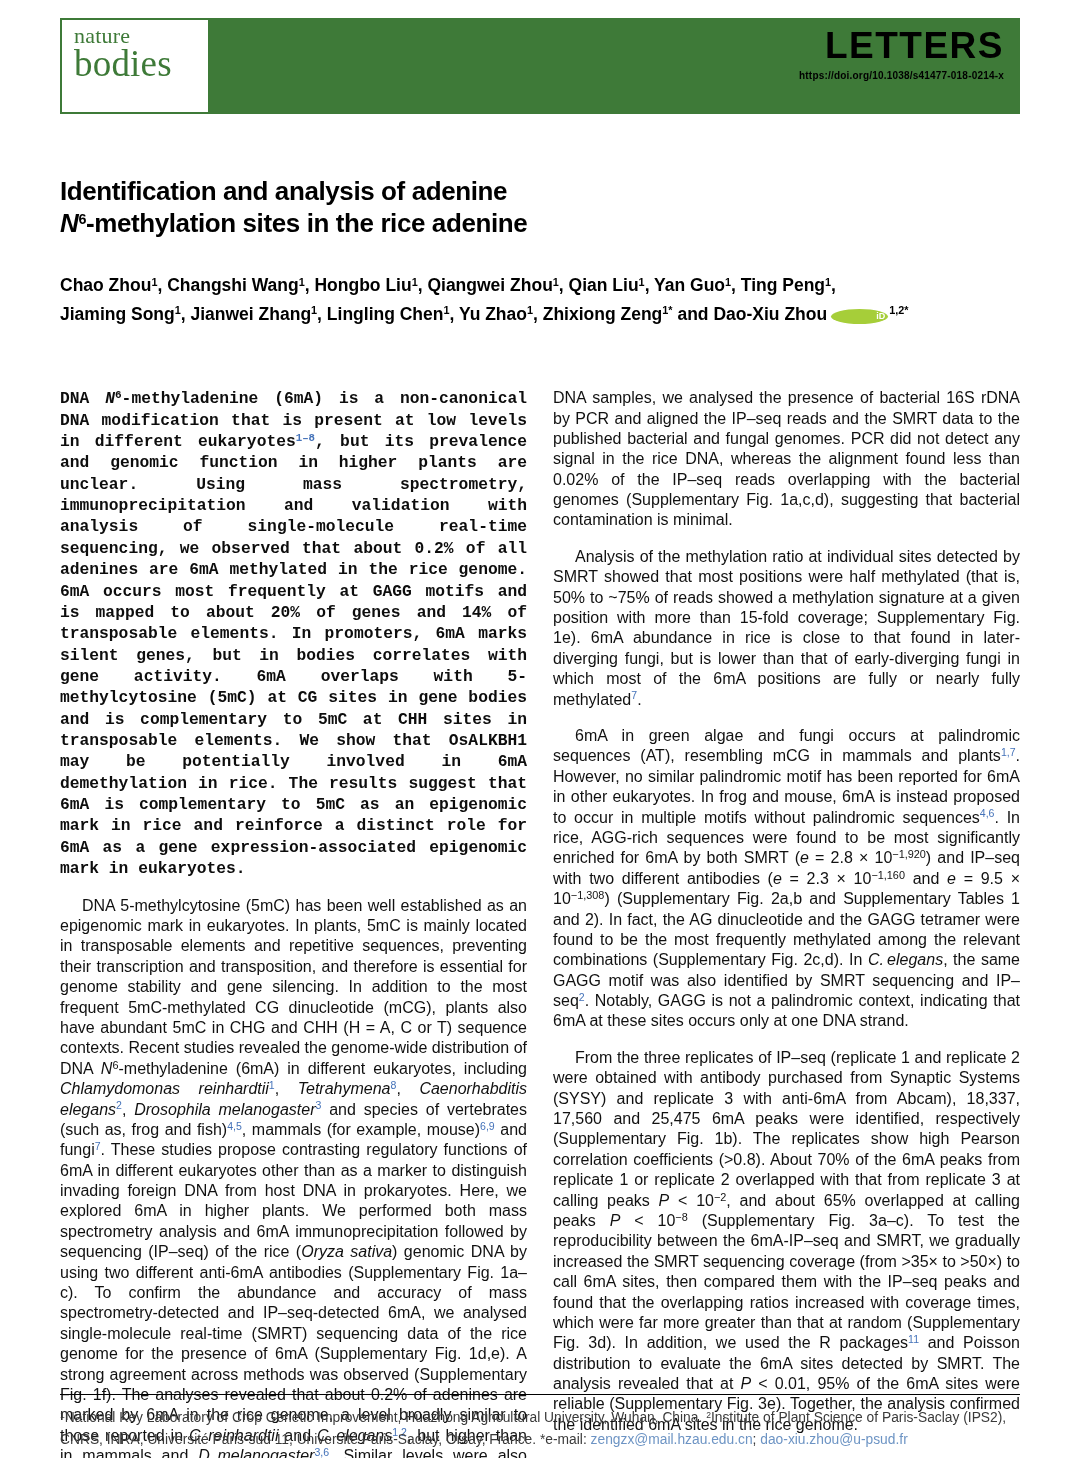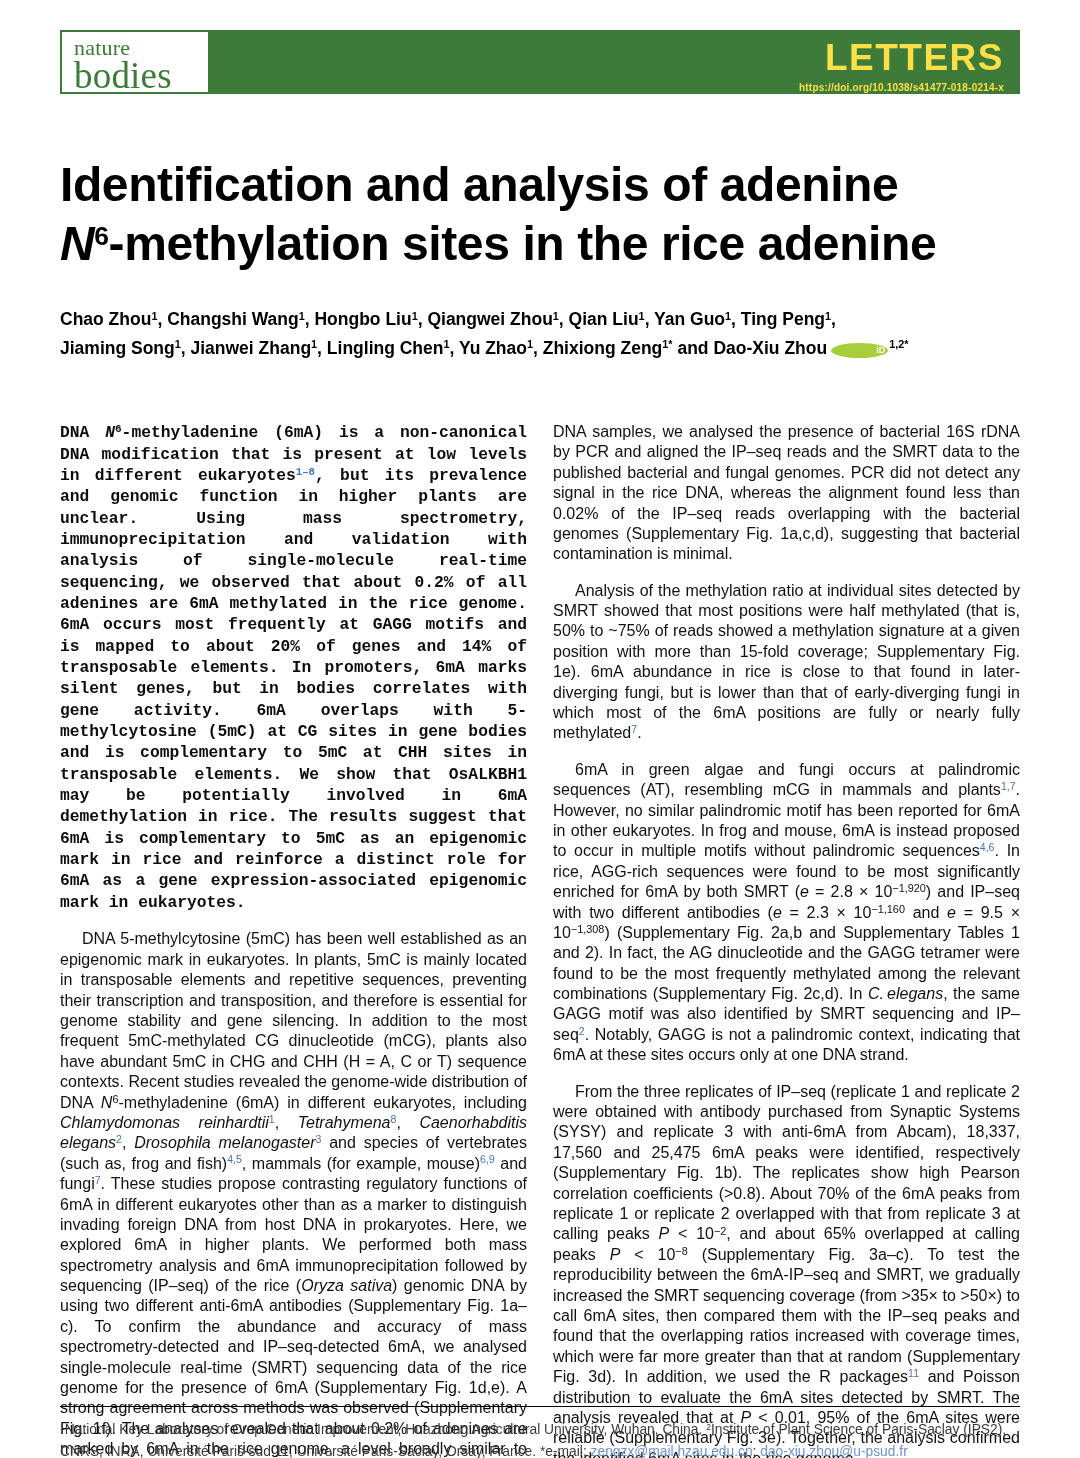--- a/index.html
+++ b/index.html
@@ -15,22 +15,22 @@
     background:#ffffff;
     position:relative;
     font-family:"Liberation Sans",sans-serif;
     color:var(--ink);
     overflow:hidden;
   }
   .page{padding:0 60px;position:relative;}
 
   
   .masthead{
-    margin-top:30px;
-    height:64px;
+    margin-top:18px;
+    height:96px;
     background:var(--green);
     position:relative;
   }
   .logo-box{
     position:absolute;
     left:2px;top:2px;bottom:2px;
     width:146px;
     background:#fff;
     padding:4px 12px;
     box-sizing:border-box;
@@ -47,39 +47,39 @@
     color:var(--green);
     font-size:37px;
     line-height:1.0;
     margin-top:-2px;
     letter-spacing:0.2px;
   }
   .kicker-block{
     position:absolute;
     right:16px;top:8px;
     text-align:right;
-    color:#fde047;
+    color:#000000;
   }
   .kicker{
     font-size:37px;
     font-weight:bold;
     letter-spacing:1.5px;
     line-height:1.1;
   }
   .doi{
     font-size:10px;
     font-weight:bold;
     margin-top:3px;
     letter-spacing:0.2px;
   }
 
   
   .article-title{
     margin-top:62px;
-    font-size:48px;
+    font-size:26px;
     font-weight:bold;
     letter-spacing:-0.4px;
     line-height:1.22;
     color:#000;
   }
   .article-title .seg-sup{font-size:55%;top:-0.55em;font-weight:bold;}
   .authors{
     margin-top:32px;
     font-size:17.5px;
     font-weight:bold;

